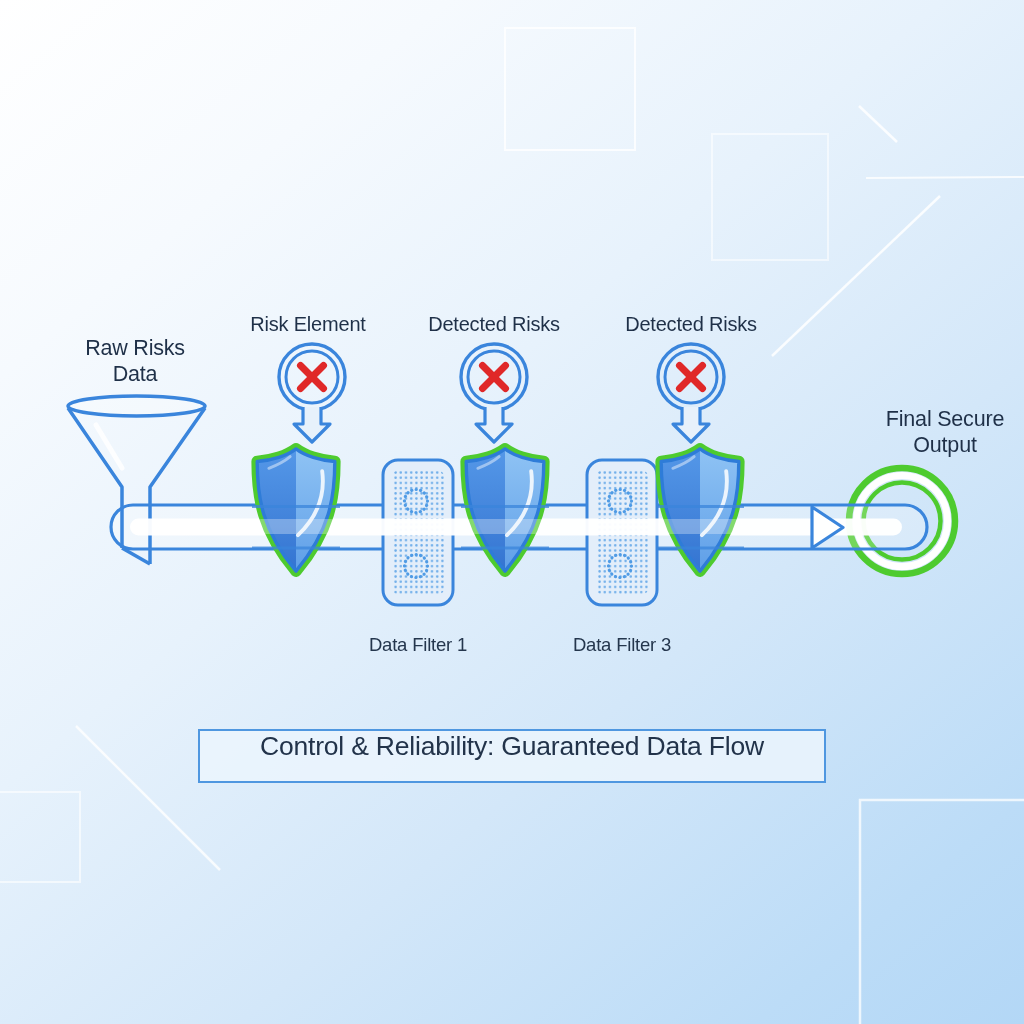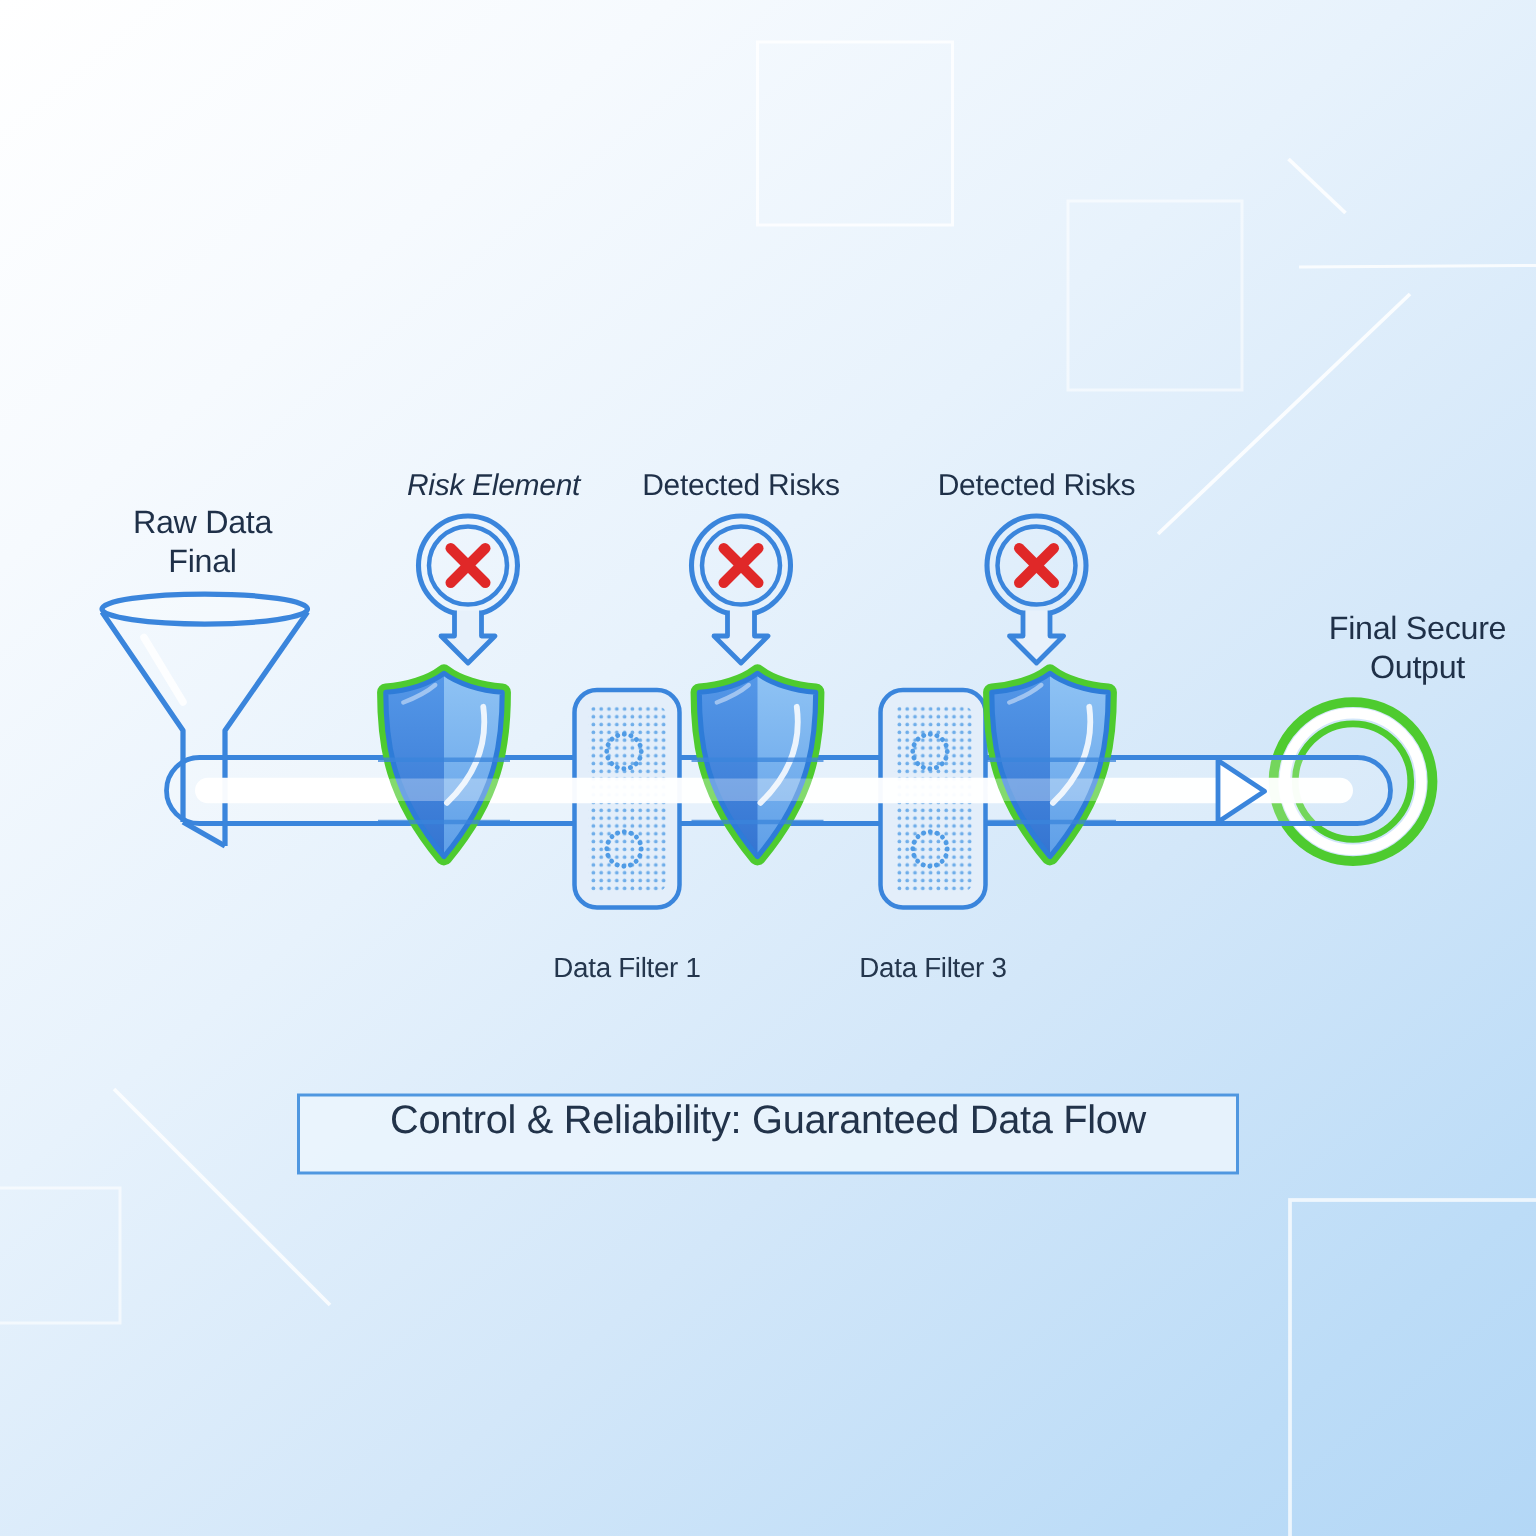--- a/index.html
+++ b/index.html
@@ -132,25 +132,25 @@
         <rect x="658" y="519" width="84" height="15" rx="7.5"></rect>
       </g>
     </g>
 
     <use href="#risk-sym" transform="translate(312,377)"></use>
     <use href="#risk-sym" transform="translate(494,377)"></use>
     <use href="#risk-sym" transform="translate(691,377)"></use>
   </svg>
 
   <div class="label two-line" style="left:135px;top:335px;">
-    <div>Raw Data</div>
-    <div>Final</div>
+    <div>Raw Risks</div>
+    <div>Data</div>
   </div>
 
-  <div class="label callout-label" style="left:329px;top:313px;font-style:italic;">Risk Element</div>
+  <div class="label callout-label" style="left:308px;top:313px;">Risk Element</div>
 
   <div class="label callout-label" style="left:494px;top:313px;">Detected Risks</div>
 
   <div class="label callout-label" style="left:691px;top:313px;">Detected Risks</div>
 
   <div class="label two-line" style="left:897px;top:406px;margin-left:48px;">
     <div>Final Secure</div>
     <div>Output</div>
   </div>
 

